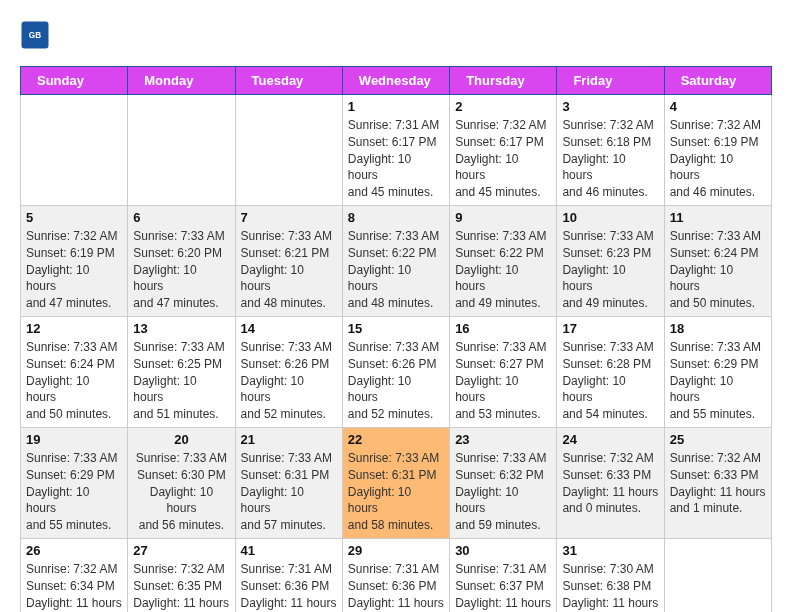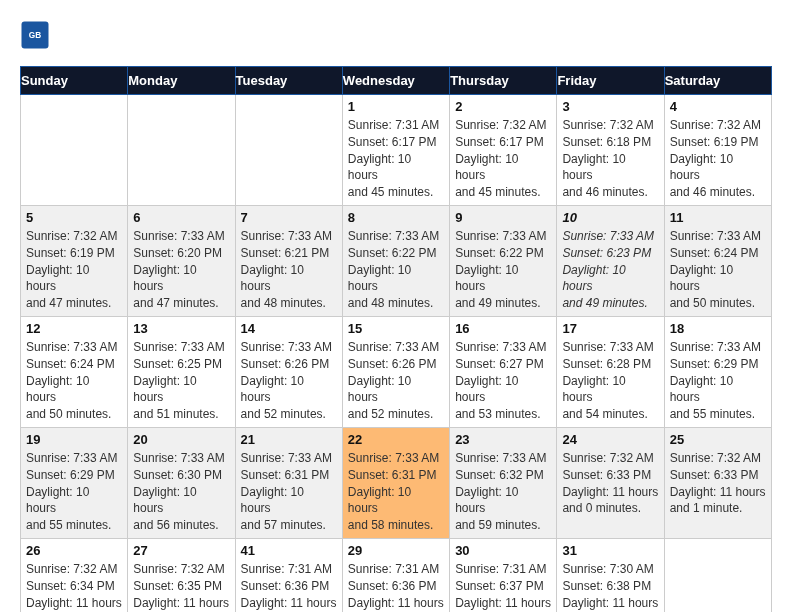--- a/index.html
+++ b/index.html
@@ -36,24 +36,24 @@
     .calendar-subtitle {
       font-size: 16px;
       color: #444;
     }
     .calendar {
       width: 100%;
       border-collapse: collapse;
       border: 1px solid #ccc;
     }
     .calendar th {
-      background-color: #0f172a;
+      background-color: #d946ef;
       color: #fff;
       font-size: 13px;
-      padding: 6px 0;
+      padding: 6px 16px;
       text-align: left;
       border: 1px solid #1a56a0;
     }
     .calendar td {
       vertical-align: top;
       border: 1px solid #ccc;
       padding: 4px 5px;
       width: calc(100% / 7);
       min-height: 80px;
       font-size: 10.5px;
@@ -173,21 +173,21 @@
 Daylight: 10 hours
 and 48 minutes.</div>
         </td>
         <td style="background: rgb(240, 240, 240);">
           <div class="day-number">9</div>
           <div class="day-info" style="white-space: pre-line;">Sunrise: 7:33 AM
 Sunset: 6:22 PM
 Daylight: 10 hours
 and 49 minutes.</div>
         </td>
-        <td style="background: rgb(240, 240, 240); font-style: italic;">
+        <td style="background: rgb(240, 240, 240);">
           <div class="day-number">10</div>
           <div class="day-info" style="white-space: pre-line;">Sunrise: 7:33 AM
 Sunset: 6:23 PM
 Daylight: 10 hours
 and 49 minutes.</div>
         </td>
         <td style="background: rgb(240, 240, 240);">
           <div class="day-number">11</div>
           <div class="day-info" style="white-space: pre-line;">Sunrise: 7:33 AM
 Sunset: 6:24 PM
@@ -247,21 +247,21 @@
         </td>
       </tr>
       <tr>
         <td style="background: rgb(240, 240, 240); margin-left: 48px;">
           <div class="day-number">19</div>
           <div class="day-info" style="white-space: pre-line;">Sunrise: 7:33 AM
 Sunset: 6:29 PM
 Daylight: 10 hours
 and 55 minutes.</div>
         </td>
-        <td style="background: rgb(240, 240, 240);">
+        <td style="background: rgb(240, 240, 240); text-align: center;">
           <div class="day-number">20</div>
           <div class="day-info" style="white-space: pre-line;">Sunrise: 7:33 AM
 Sunset: 6:30 PM
 Daylight: 10 hours
 and 56 minutes.</div>
         </td>
         <td style="background: rgb(240, 240, 240);">
           <div class="day-number">21</div>
           <div class="day-info" style="white-space: pre-line;">Sunrise: 7:33 AM
 Sunset: 6:31 PM

